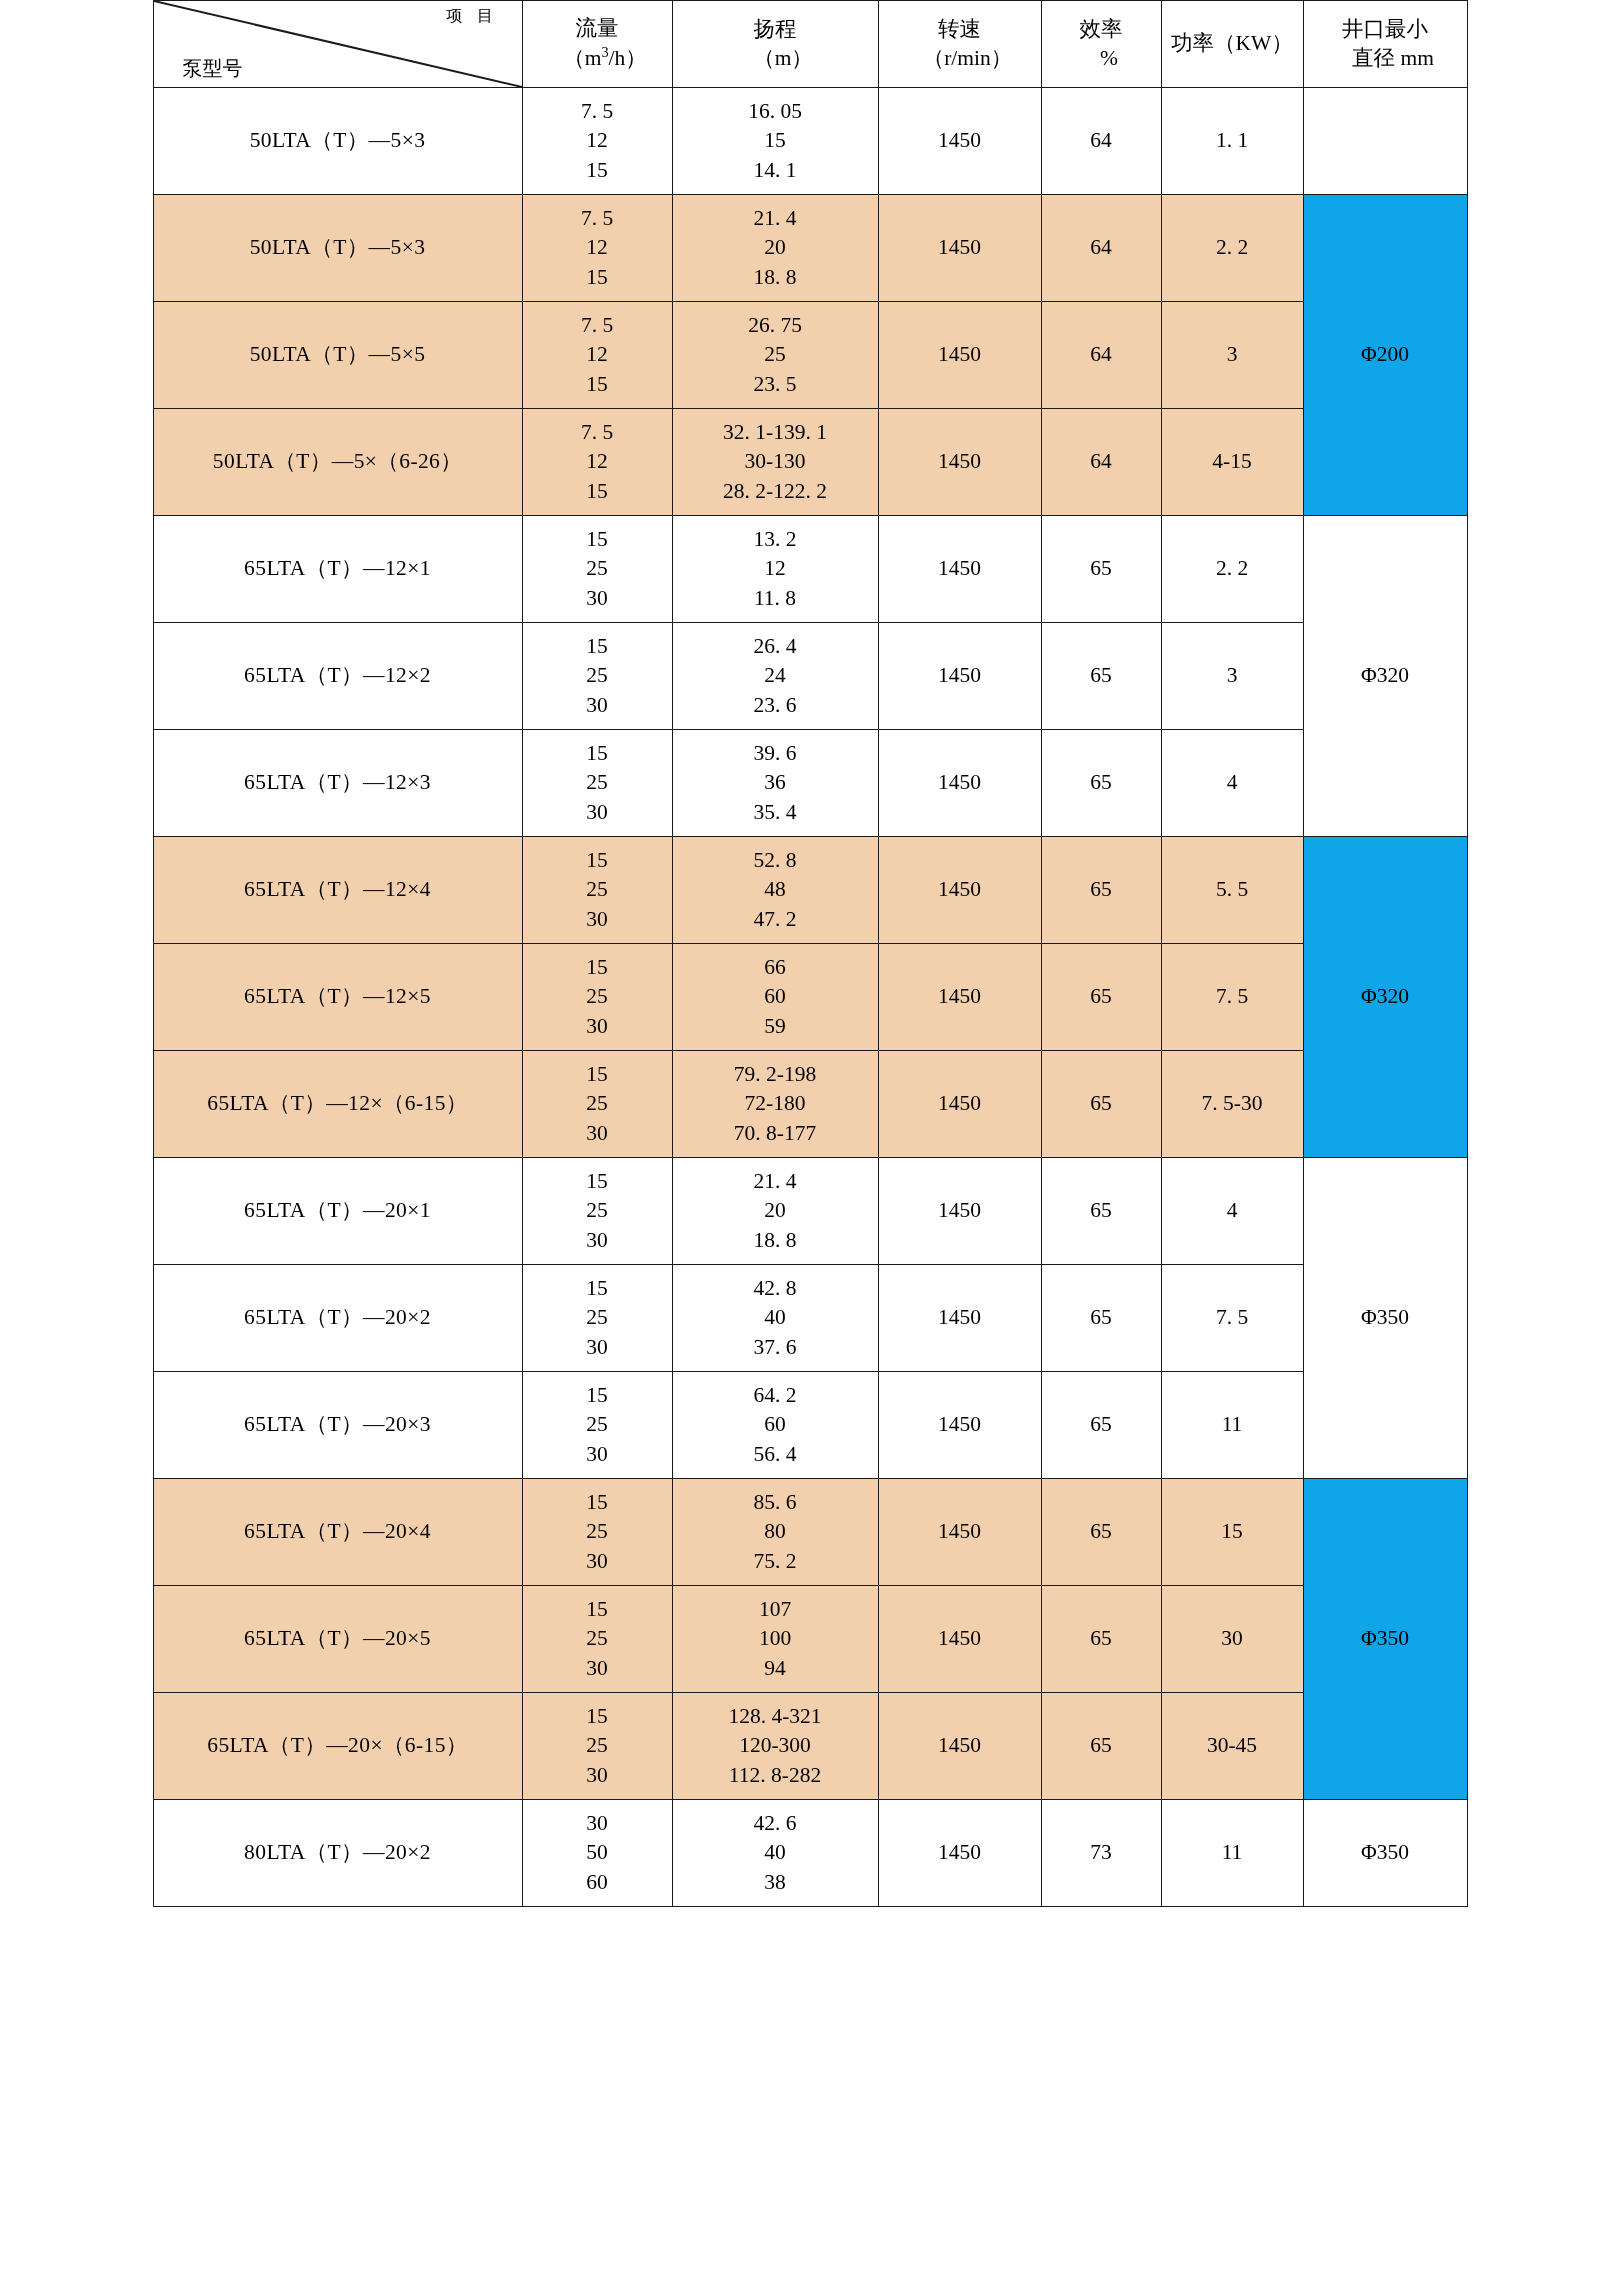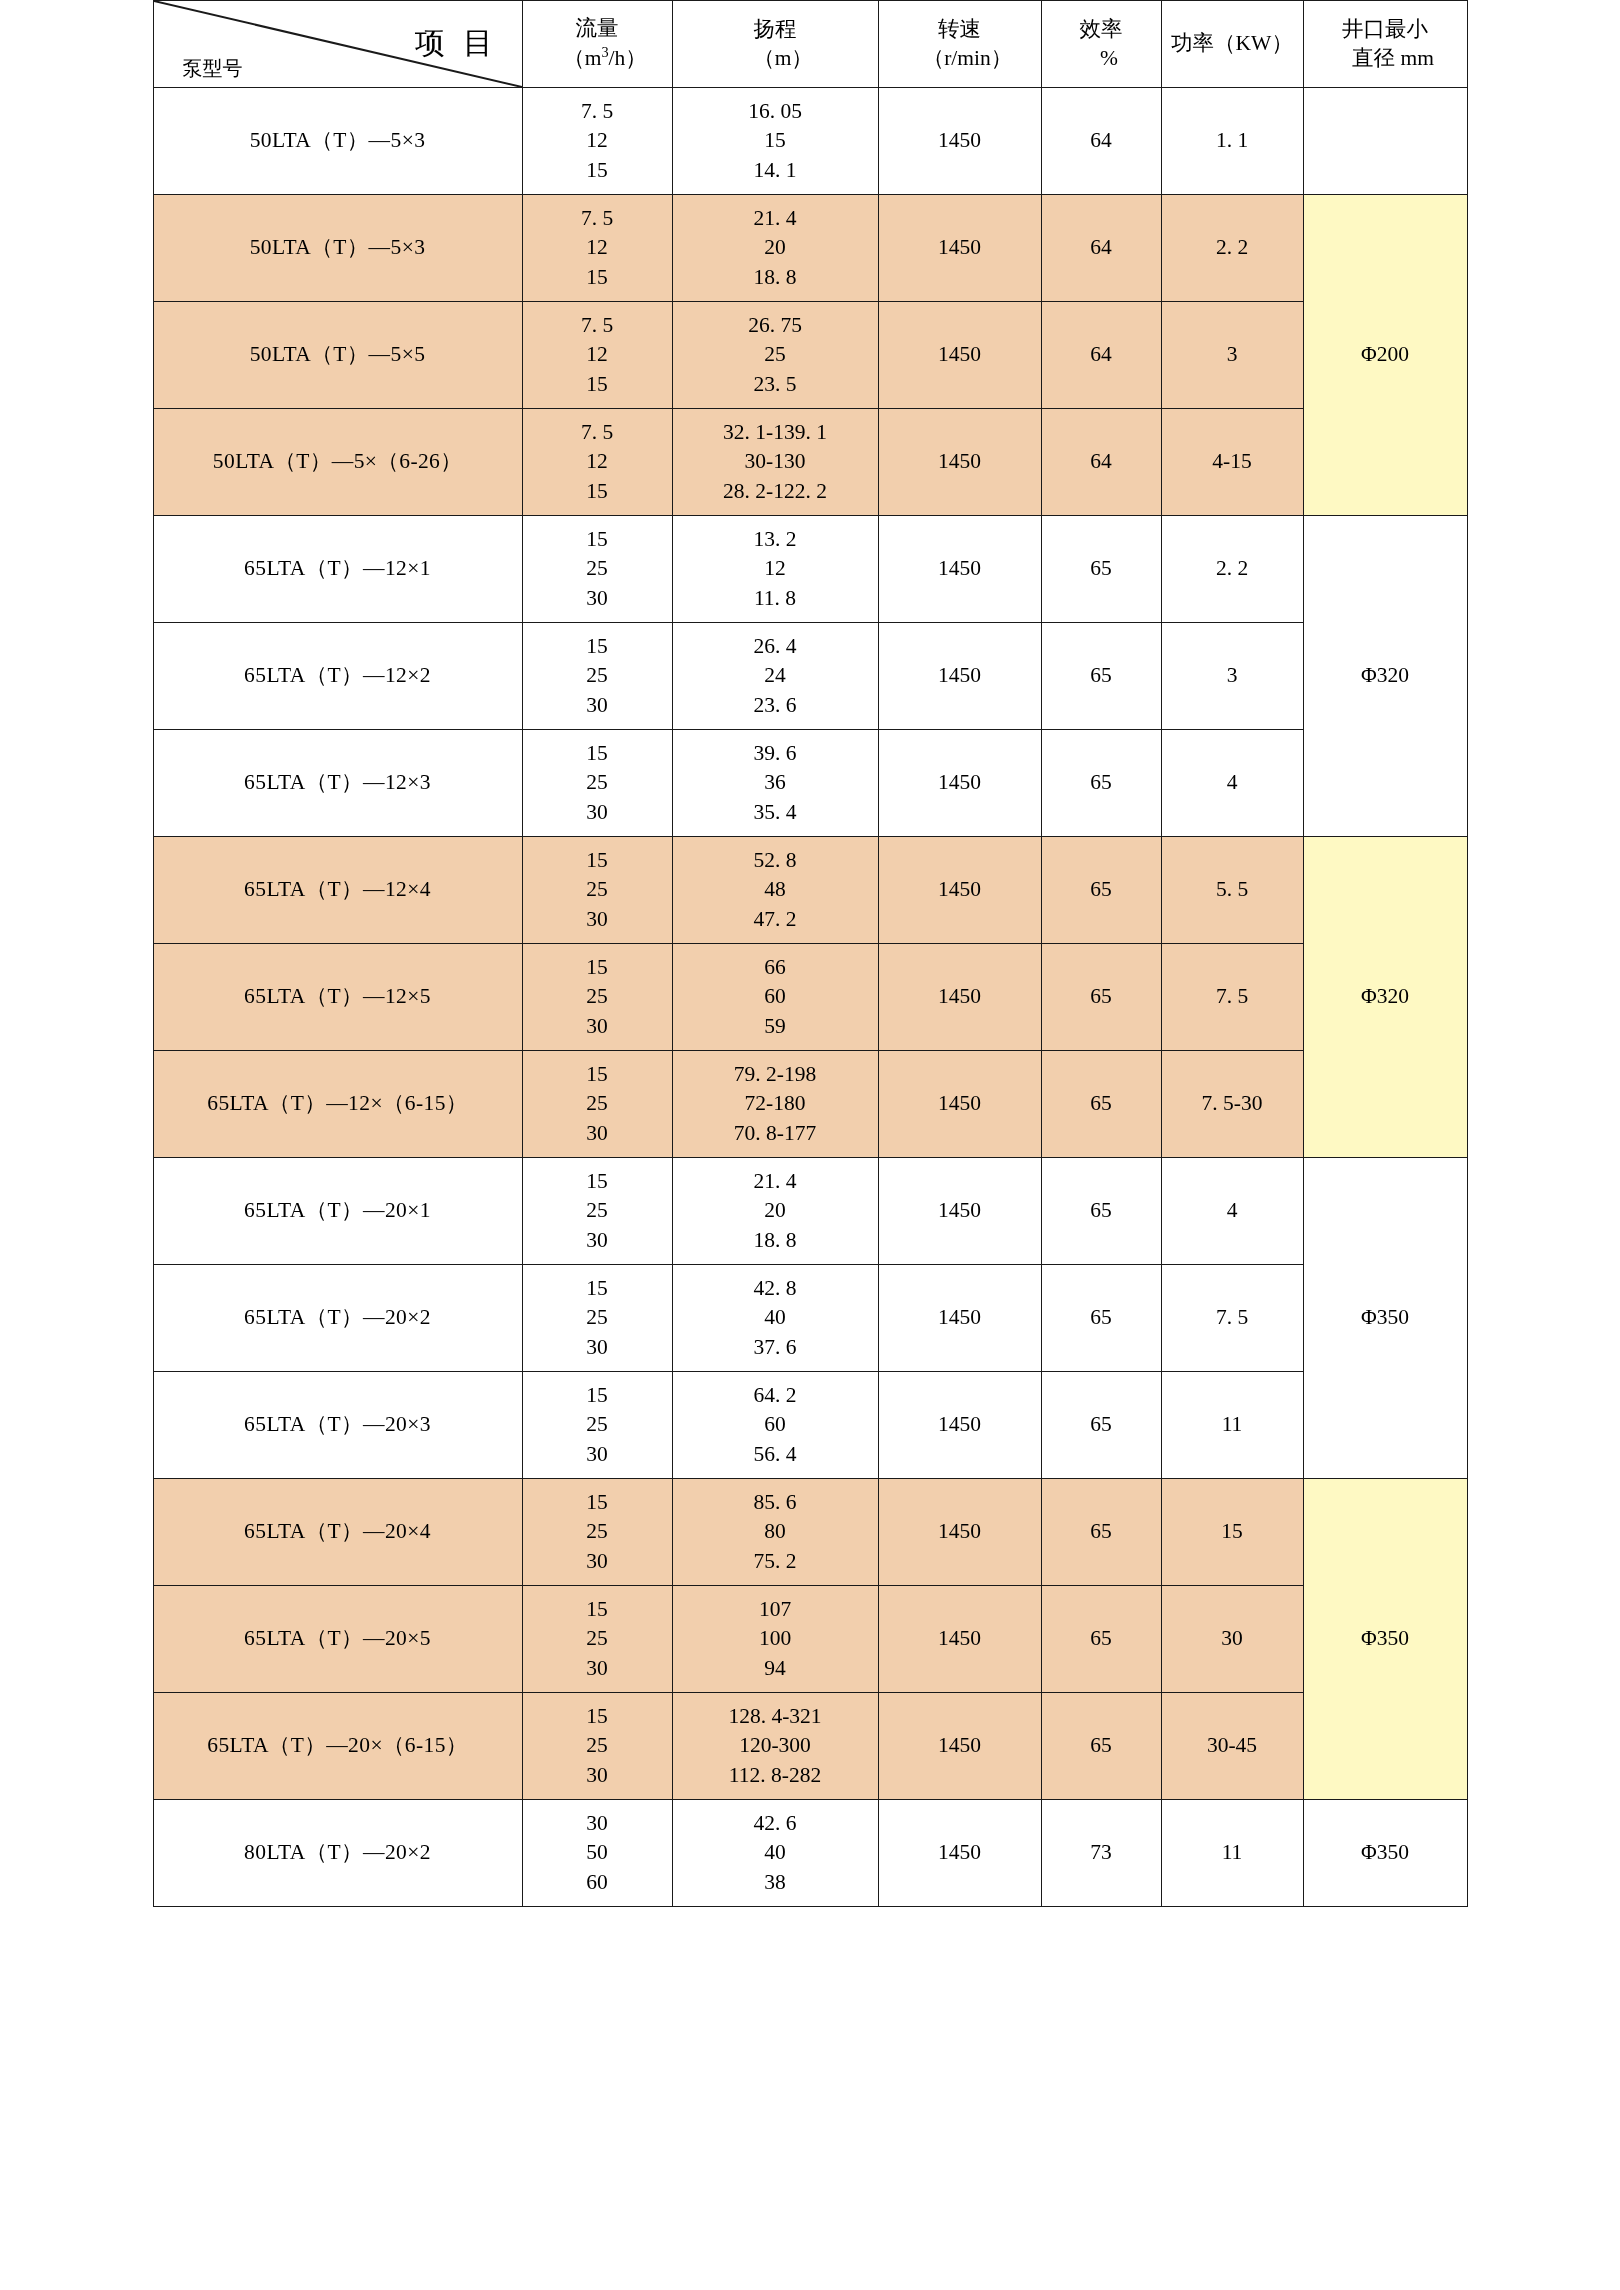--- a/index.html
+++ b/index.html
@@ -58,23 +58,23 @@
     padding: 0;
   }
   .hdr-corner .diag {
     position: absolute;
     top: 0; left: 0;
     width: 100%;
     height: 100%;
   }
   .hdr-corner .lbl-item {
     position: absolute;
-    top: 22px;
+    top: 4px;
     right: 23px;
-    font-size: 30px;
+    font-size: 16px;
     letter-spacing: 5.4px;
   }
   .hdr-corner .lbl-model {
     position: absolute;
     bottom: 5.4px;
     left: 29px;
     font-size: 20px;
   }
   .hdr-two {
     line-height: 1.25;
@@ -91,21 +91,21 @@
   td.multi {
     font-size: 21.5px;
     line-height: 1.42;
     white-space: pre-line;
   }
   td.single { font-size: 21.5px; }
   td.dia { font-size: 22.4px; }
 
   tr.shade td { background: #f2cfad; }
   tr.plain td { background: #ffffff; }
-  td.dia.shade-cell { background: #fef9c3; }
+  td.dia.shade-cell { background: #0ea5e9; }
   td.dia.plain-cell { background: #ffffff; }
 </style>
 </head>
 <body>
 
 <div class="page">
   <table class="spec">
     <colgroup>
       <col class="c-model">
       <col class="c-flow">

